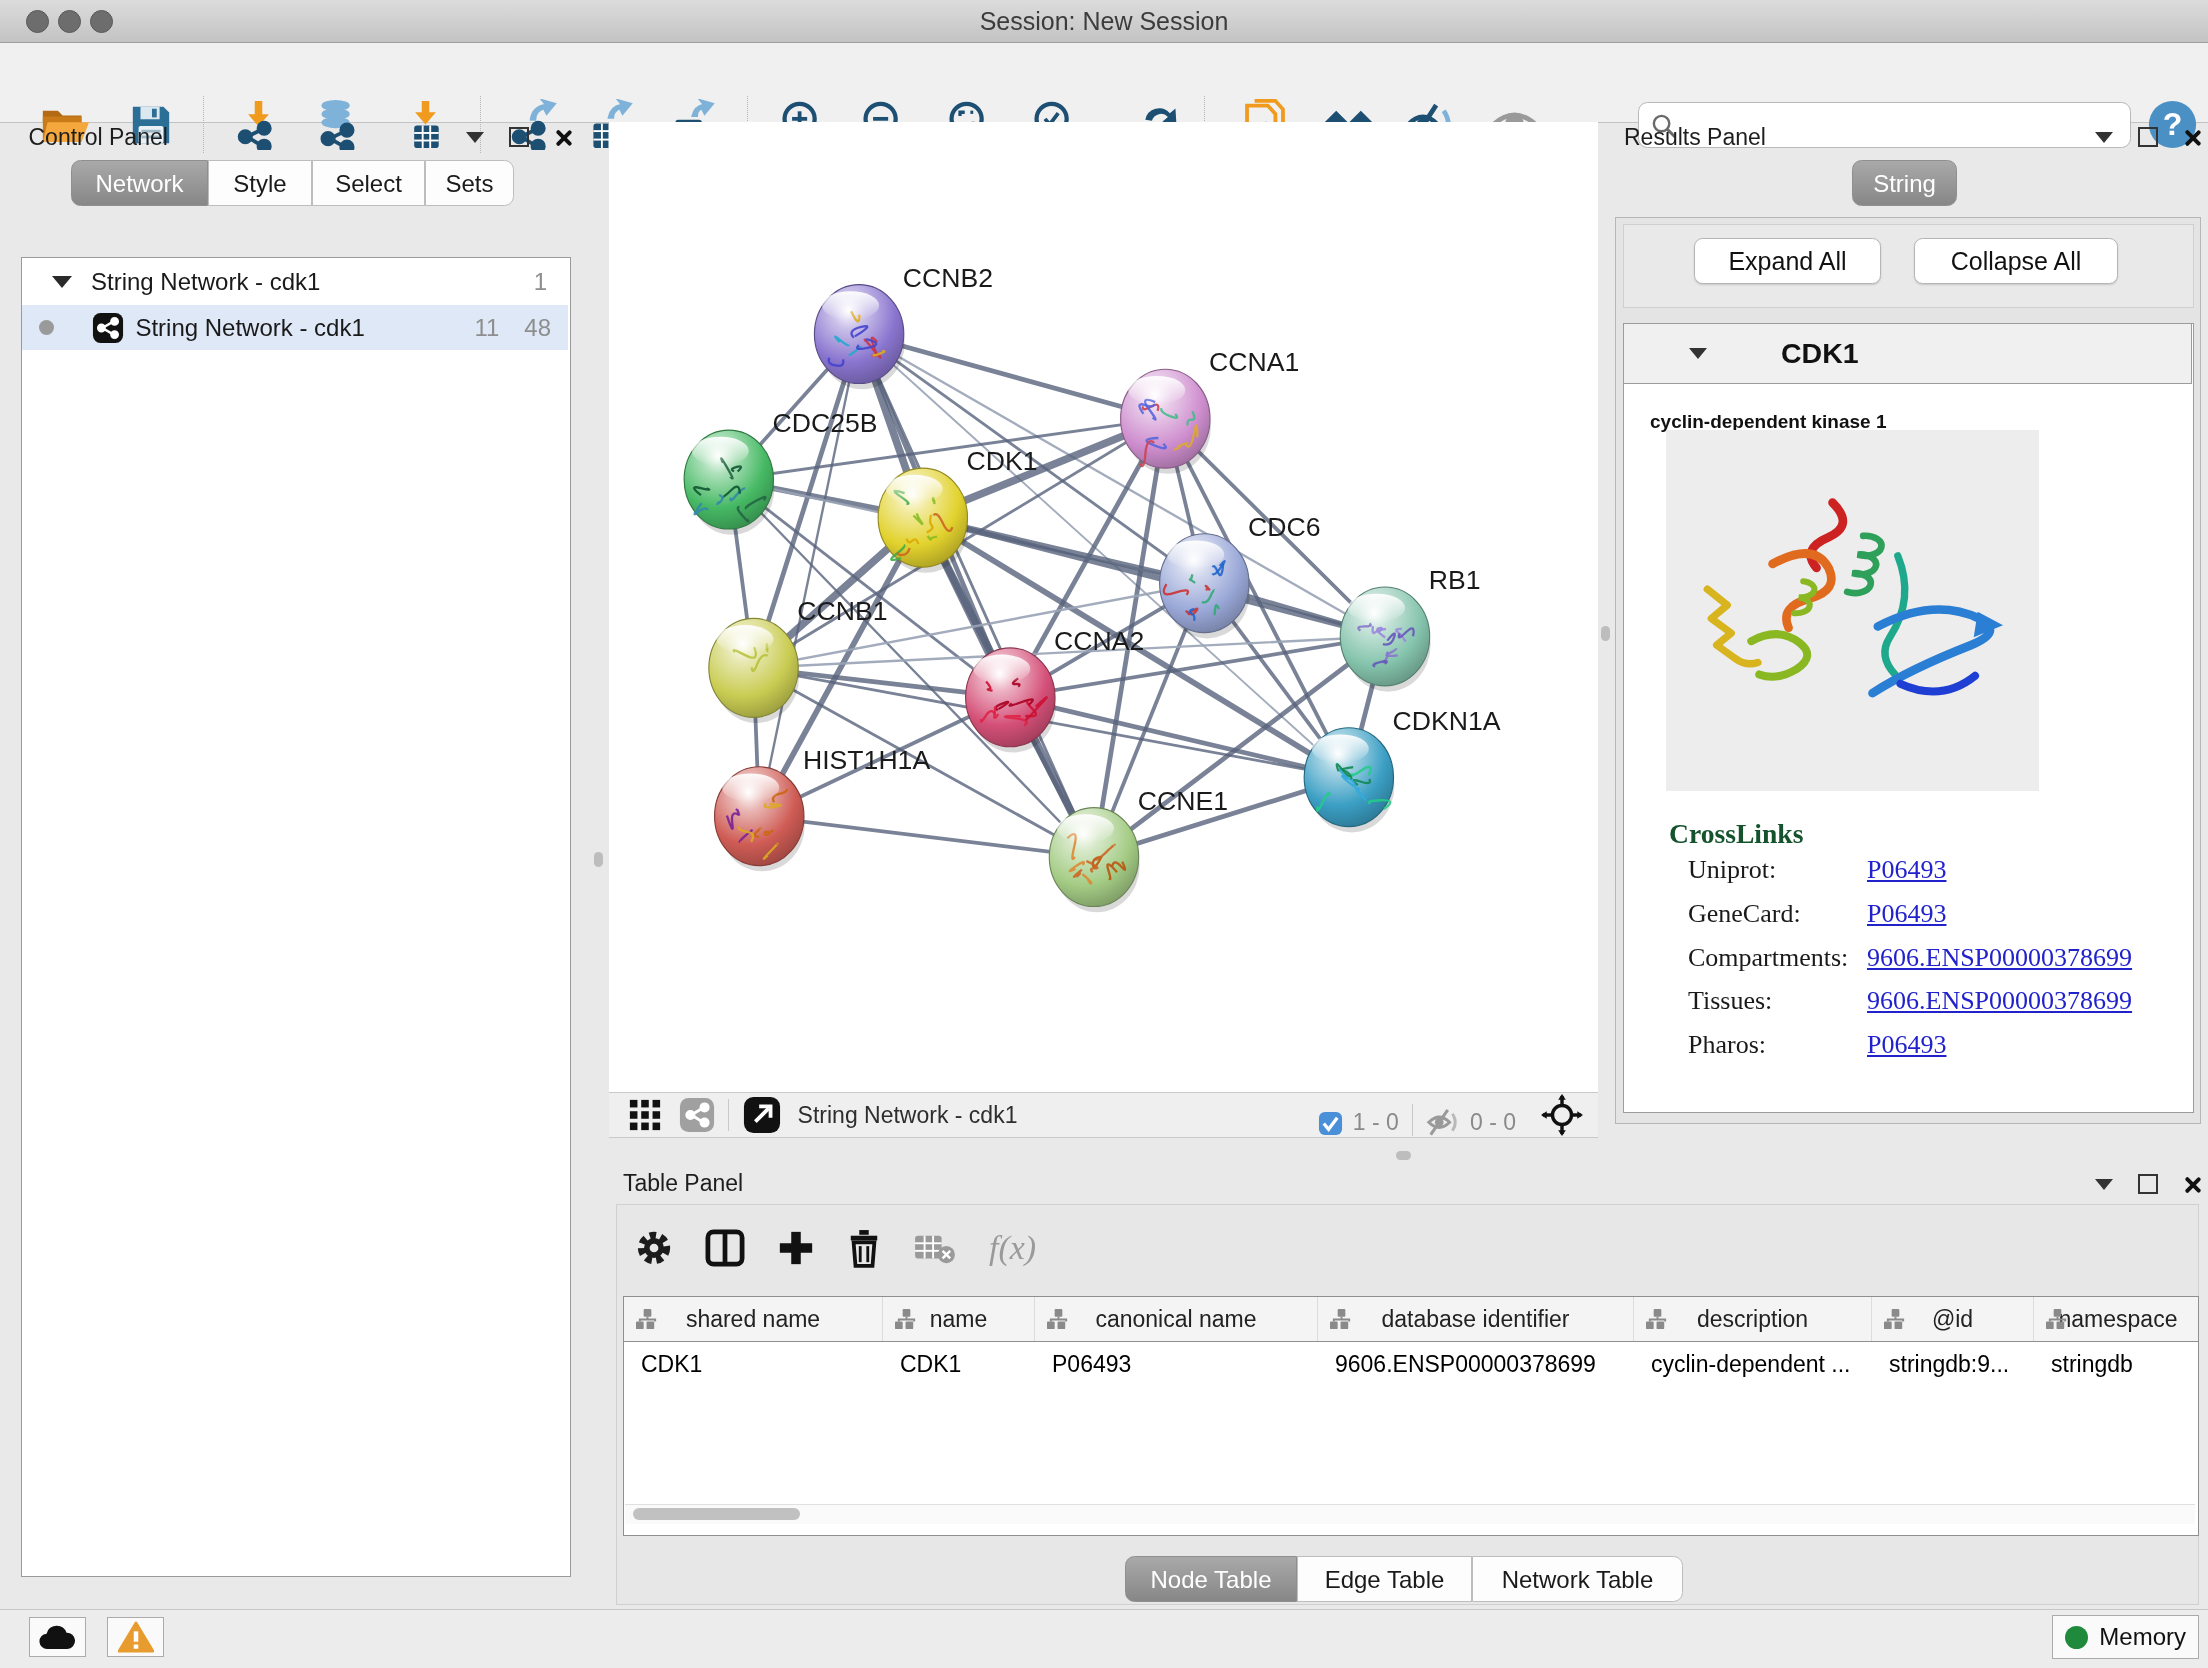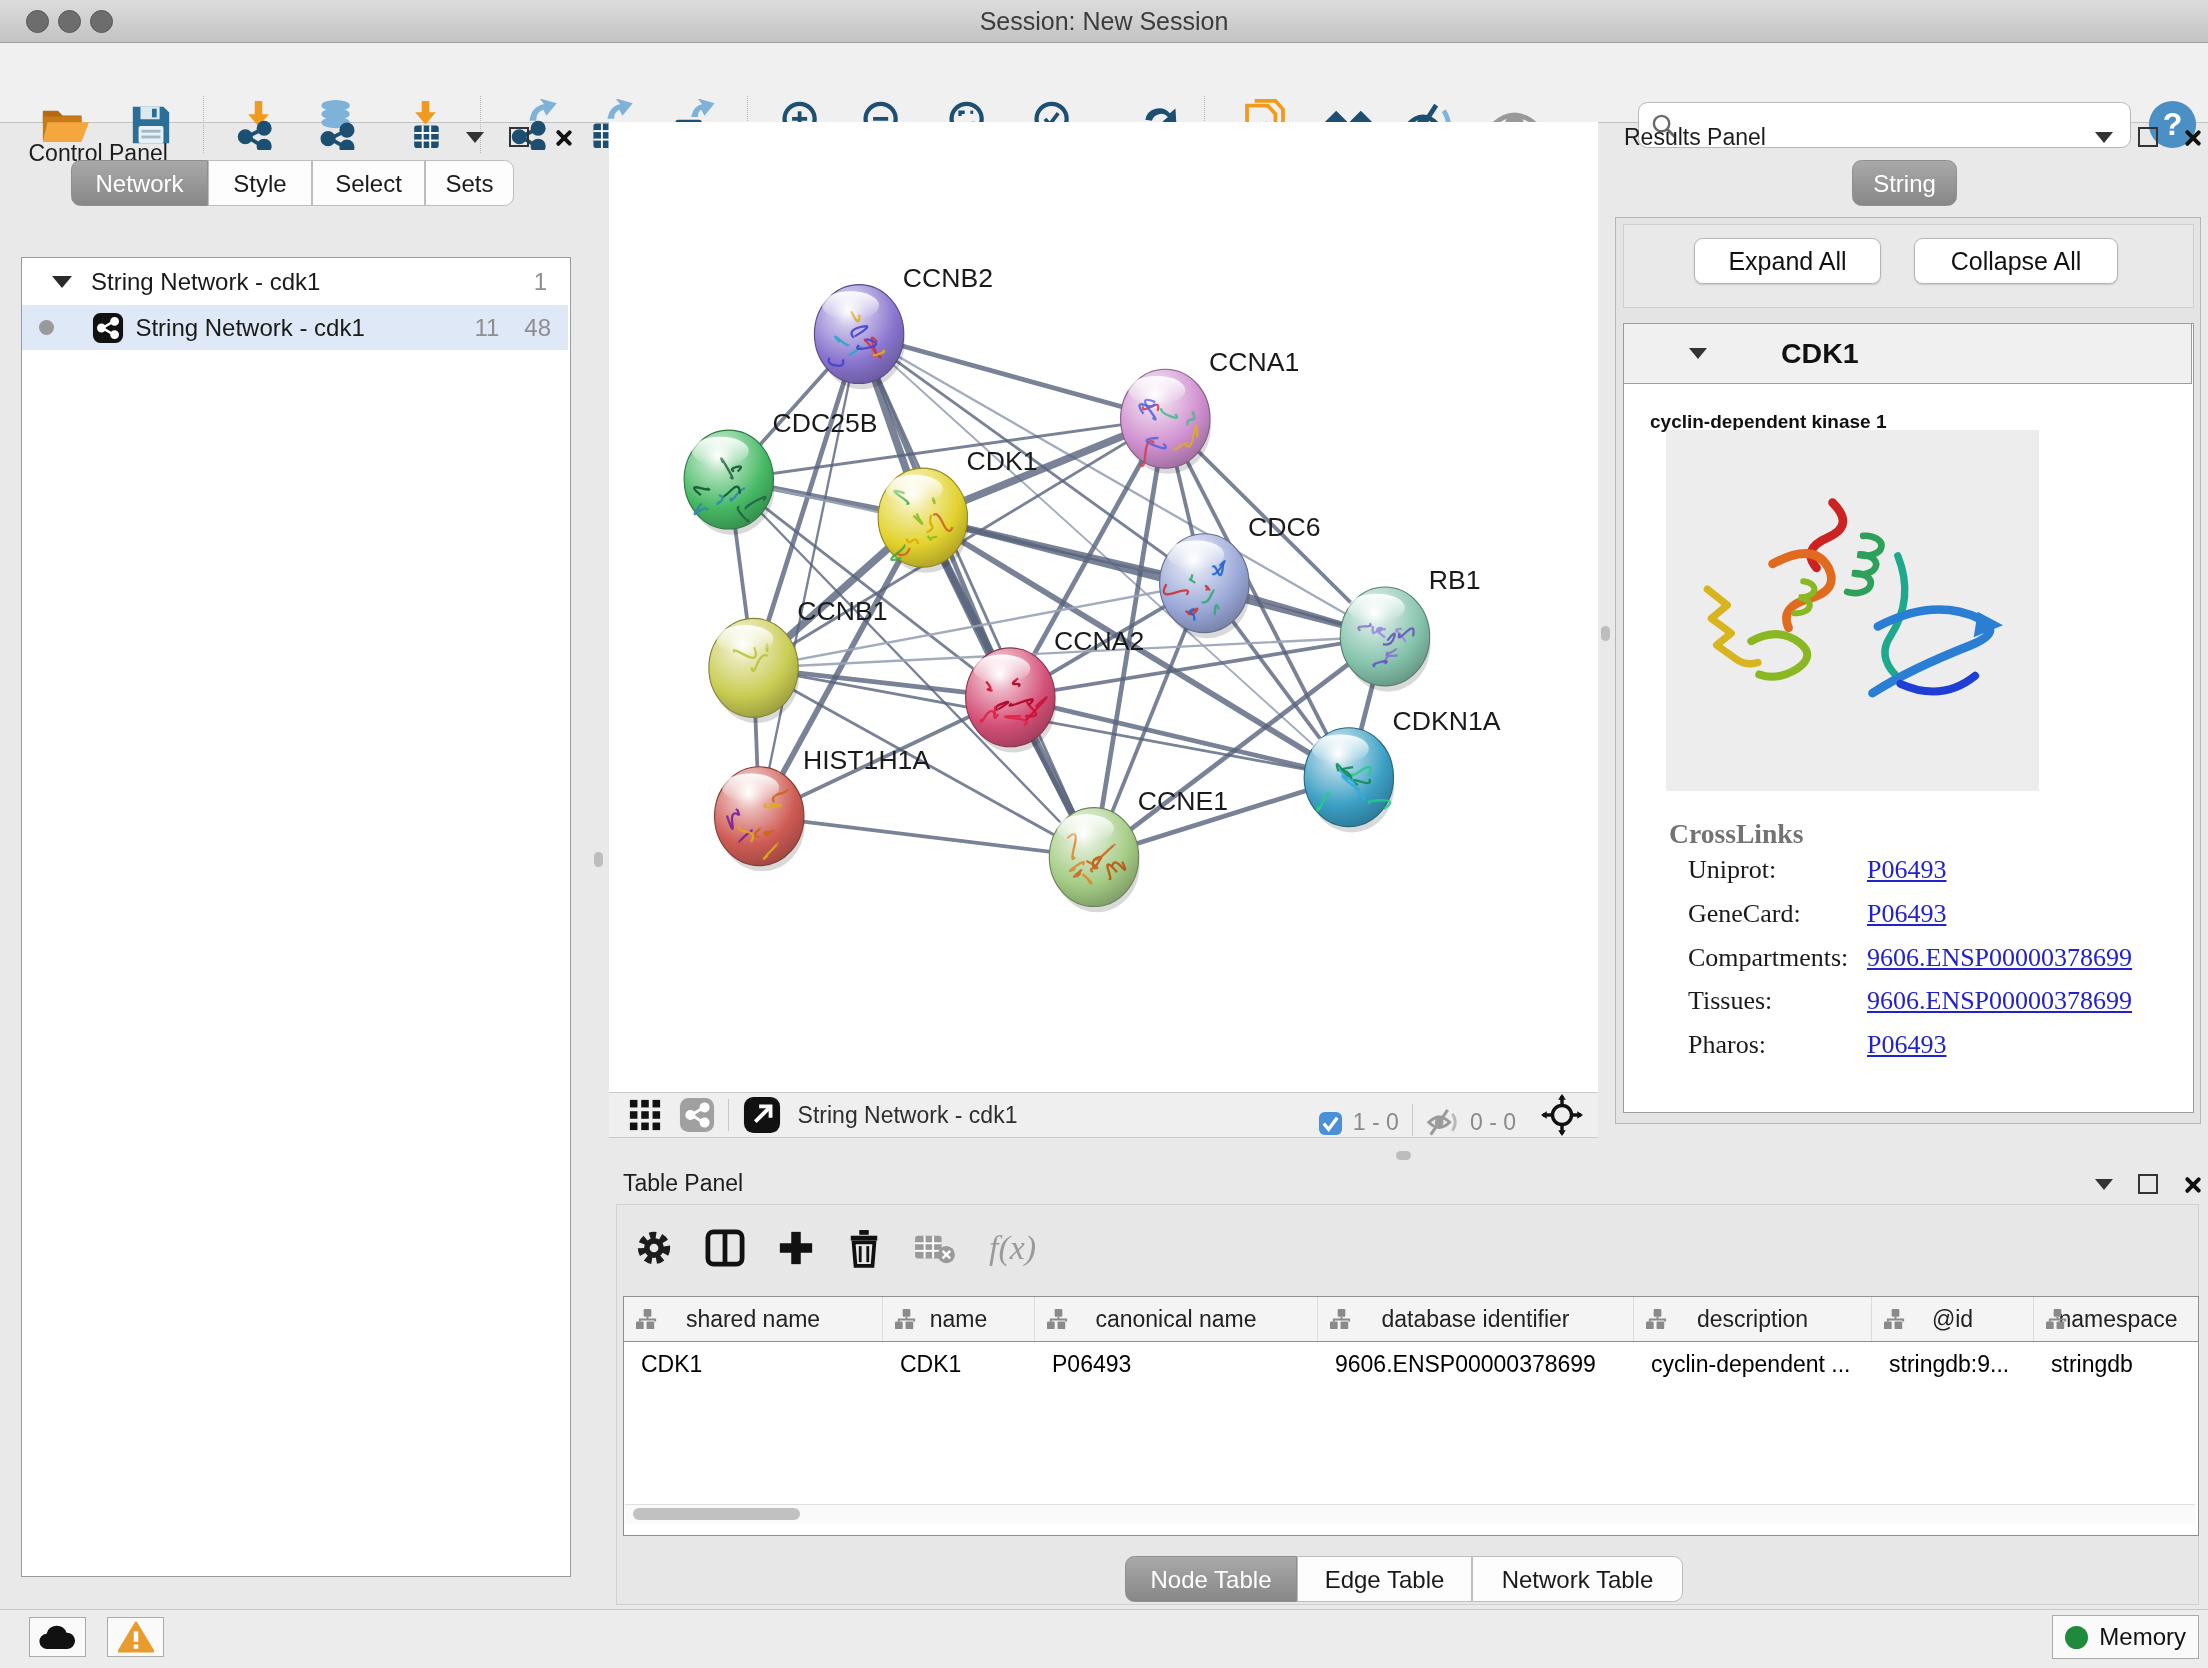--- a/index.html
+++ b/index.html
@@ -62,21 +62,21 @@
   .btn{position:absolute;height:44px;background:#fff;border:1px solid #b5b5b5;border-radius:8.6px;
        font-size:25px;color:#111;display:flex;align-items:center;justify-content:center;
        box-shadow:0 1px 1.9px rgba(0,0,0,.15);}
   .res-section{left:1623px;top:323px;width:569px;height:788px;background:#fff;border:1px solid #9c9c9c;}
   .res-sec-hdr{left:1623px;top:323px;width:569px;height:61px;background:#f0f0f0;border:1px solid #9c9c9c;
        box-sizing:border-box;display:flex;align-items:center;}
   .gene-name{font-size:28.5px;font-weight:bold;color:#111;margin-left:74px;}
   .gene-desc{position:absolute;left:1650px;top:411px;font-size:19px;color:#111;font-weight:bold;}
   .protein-img{left:1666px;top:430px;width:373px;height:361px;background:#ededed;}
   .serif{font-family:"Liberation Serif",serif;}
-  .xl-title{position:absolute;left:1669px;top:818px;font-size:27.6px;font-weight:bold;color:#737373;}
+  .xl-title{position:absolute;left:1669px;top:818px;font-size:27.6px;font-weight:bold;color:#14532d;}
   .xl-row{position:absolute;left:1688px;width:495px;font-size:26px;color:#1a1a1a;display:flex;}
   .xl-label{width:179px;flex:0 0 auto;}
   .xl-link{color:#2222cc;text-decoration:underline;}
 
   
   .tbl-outer{left:616px;top:1204px;width:1583px;height:401px;background:#e7e7e7;border:1px solid #d0d0d0;box-sizing:border-box;}
   .tbl-toolbar{position:absolute;left:635px;top:1223px;height:49px;display:flex;align-items:center;gap:32px;}
   .fx{font-family:"Liberation Serif",serif;font-style:italic;font-size:34px;color:#9a9a9a;}
   .tbl-box{left:623px;top:1296px;width:1574px;height:238px;background:#fff;border:1px solid #8f8f8f;overflow:hidden;}
   .tbl-hdr{position:absolute;left:0;top:0;height:44px;display:flex;background:#f4f4f4;border-bottom:1.9px solid #8f8f8f;}
@@ -297,21 +297,21 @@
       <input type="text" value="" style="">
     </div>
     <div class="tbtn" style="left:2146px">
       <svg width="51" height="51" viewBox="0 0 54 54">
         <circle cx="27" cy="27" r="25" fill="#4a90c4"></circle>
         <text x="27" y="38" text-anchor="middle" font-size="34" font-weight="bold" fill="#fff" font-family="Liberation Sans,sans-serif">?</text>
       </svg>
     </div>
   </div>
 
-  <div class="panel-titlebar" style="left:28.5px;top:140px">Control Panel</div>
+  <div class="panel-titlebar" style="left:28.5px;top:124px">Control Panel</div>
   <div class="pt-ctl" style="left:466px;top:127px">
     <div class="tri-down"></div>
     <div class="float-ico"></div>
     <div class="x-ico"></div>
   </div>
 
   <div class="abs" style="left:71px;top:160px;display:flex">
     <div class="tab sel r-left" style="width:137px">Network</div>
     <div class="tab" style="width:104px">Style</div>
     <div class="tab" style="width:113px">Select</div>

